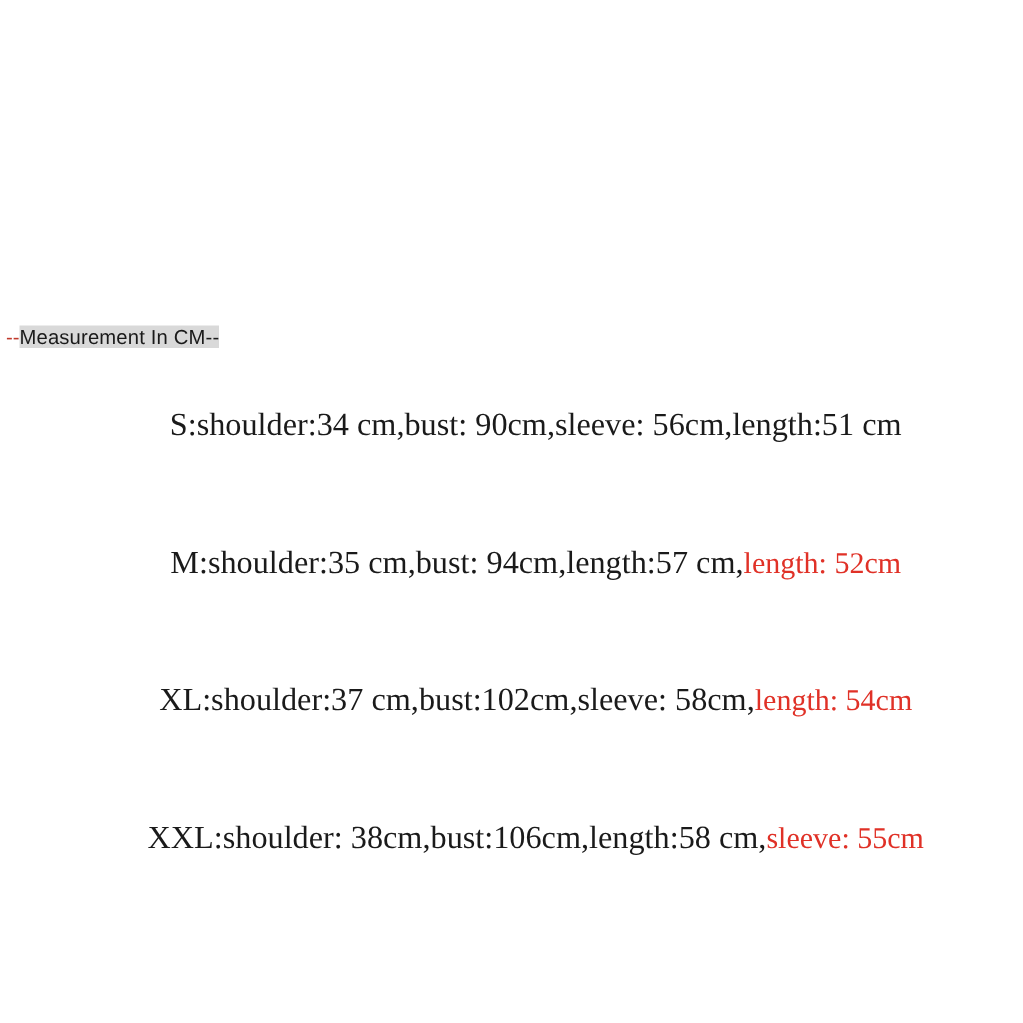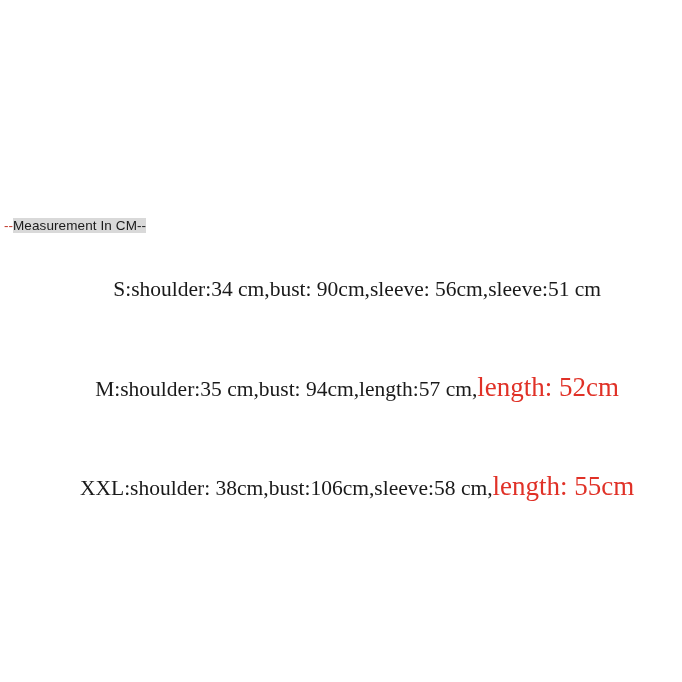--- a/index.html
+++ b/index.html
@@ -46,43 +46,46 @@
     background: transparent;
   }
   .row {
     font-size: 21.5px;
     color: #1a1a1a;
     line-height: 1.42;
     white-space: pre;
   }
   .row .hl {
     color: #e03127;
-    font-size: 27px;
+    font-size: 20px;
   }
 </style>
 </head>
 <body>
 
 <div class="page">
 
   <div class="sizechart">
 
     <div class="header-line">
       <span class="dash-left">--</span><span class="header-text">Measurement In CM--</span>
     </div>
 
     <div class="row">
-      <span>S:shoulder:34 cm,bust: 90cm,sleeve: 56cm,sleeve:51 cm</span><span class="hl"></span>
+      <span>S:shoulder:34 cm,bust: 90cm,sleeve: 56cm,length:51 cm</span><span class="hl"></span>
     </div>
 
     <div class="row">
       <span>M:shoulder:35 cm,bust: 94cm,length:57 cm,</span><span class="hl">length: 52cm</span>
     </div>
 
 
+    <div class="row">
+      <span>XL:shoulder:37 cm,bust:102cm,sleeve: 58cm,</span><span class="hl">length: 54cm</span>
+    </div>
 
     <div class="row">
-      <span>XXL:shoulder: 38cm,bust:106cm,sleeve:58 cm,</span><span class="hl">length: 55cm</span>
+      <span>XXL:shoulder: 38cm,bust:106cm,length:58 cm,</span><span class="hl">sleeve: 55cm</span>
     </div>
 
   </div>
 
 </div>
 
 </body></html>

